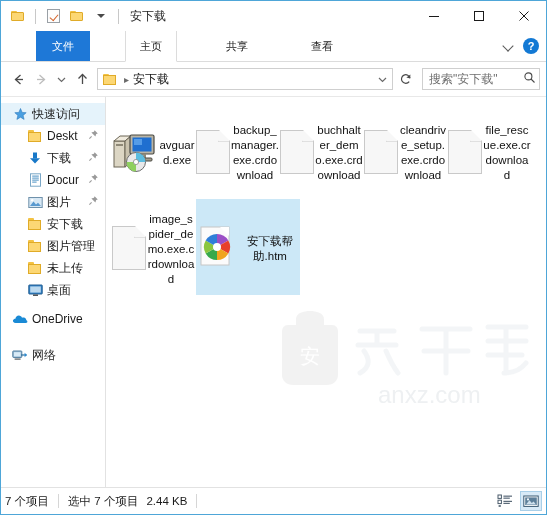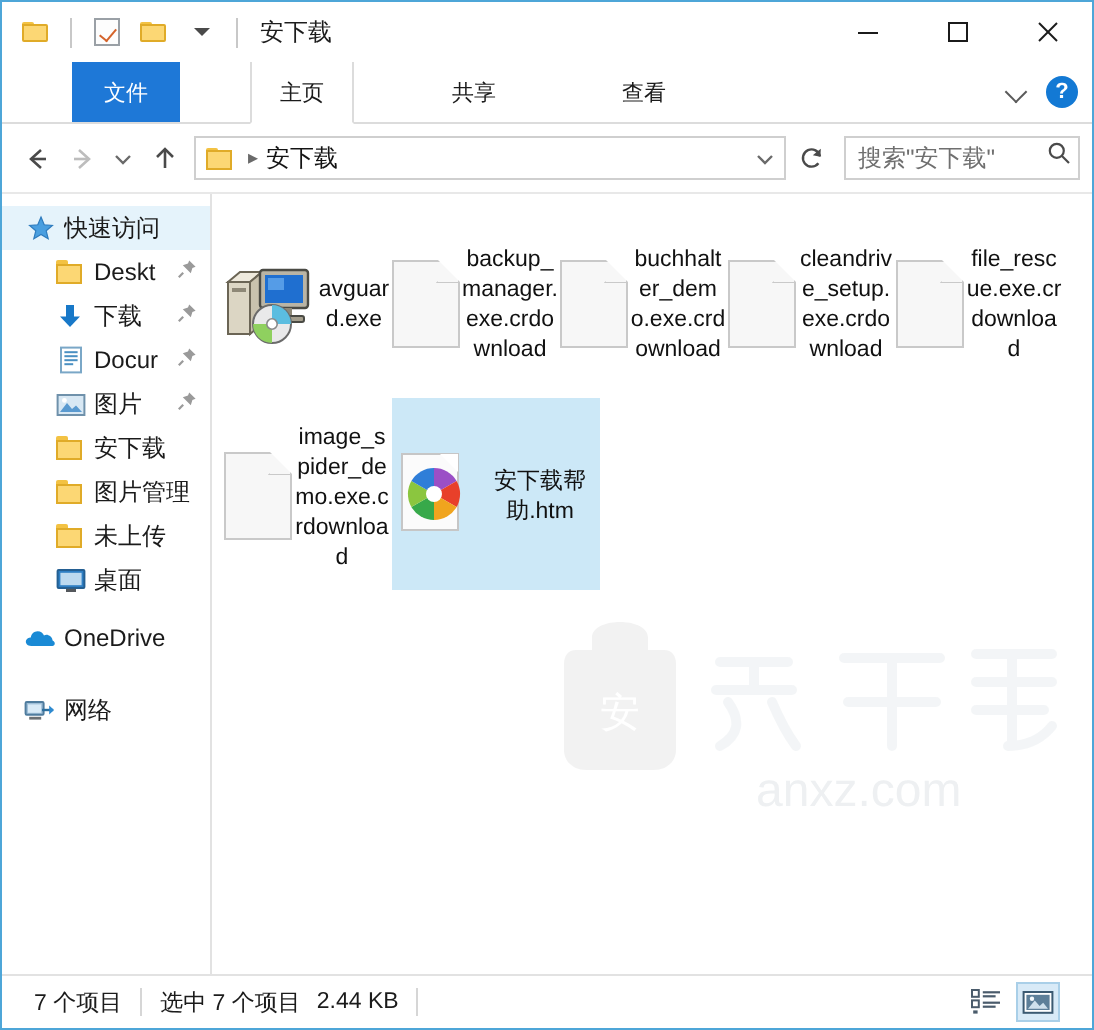--- a/index.html
+++ b/index.html
@@ -455,21 +455,21 @@
   }
 
   
   .statusbar {
     height: 26px;
     flex: 0 0 26px;
     border-top: 1px solid #e2e2e2;
     background: #ffffff;
     display: flex;
     align-items: center;
-    padding: 0 16px;
+    padding: 0 4px;
     font-size: 11.5px;
     color: #1b1b1b;
     position: relative;
     justify-content: space-between;
   }
   .status-sep {
     width: 1px;
     height: 14px;
     background: #d6d6d6;
     margin: 0 9px;

